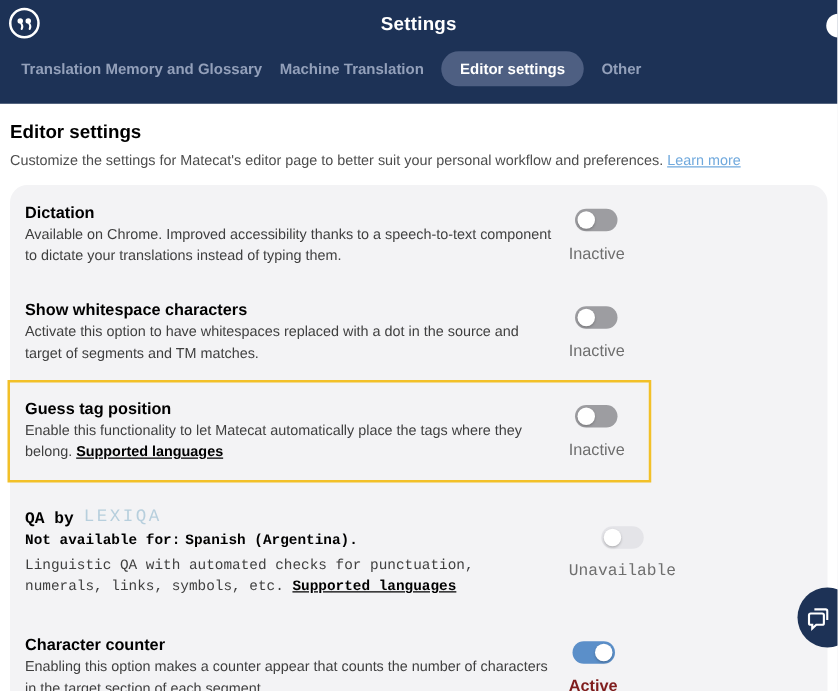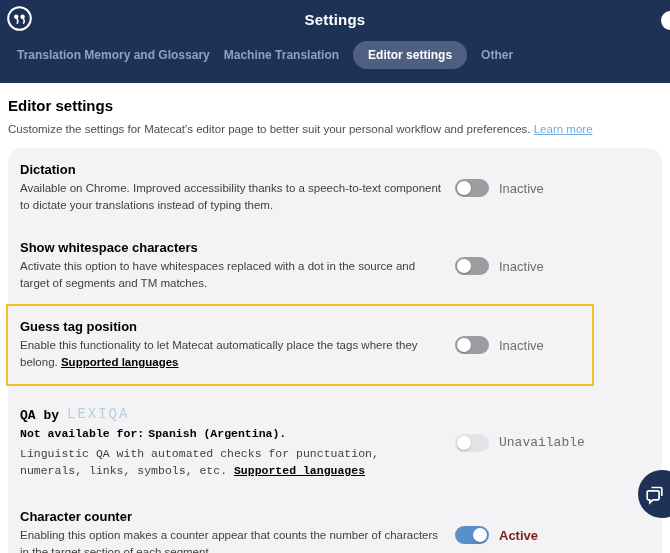--- a/index.html
+++ b/index.html
@@ -65,35 +65,35 @@
   .inline-link {
     color: #000; font-weight: bold; text-decoration: underline; cursor: pointer;
   }
   .mb-lg { margin-bottom: 26px; }
   .mb-sm { margin-bottom: 12px; }
   .mb-xl { margin-bottom: 30px; font-family: Liberation Mono, monospace; }
 
   .highlight-box {
     border: 2px solid #f2c028;
     margin: 0 0 20px -14px;
-    width: 588px;
+    width: 515px;
     padding: 13px 0 13px 12px;
     background: transparent;
   }
   .highlight-box .row { margin-bottom: 0; }
 
   .note-line { font-size: 11.5px; font-weight: bold; color: #000; margin: 2px 0 3px 0; line-height: 16px; }
   .note-value { margin-left: 4px; }
   .lexiqa-logo {
     color: #b7cfdd; font-size: 14px; font-weight: normal;
     letter-spacing: 2px; margin-left: 8px; vertical-align: 1px;
   }
 
   
-  .toggle-area { display: flex; align-items: center; gap: 10px; margin-left: 8px; }
+  .toggle-area { display: flex; align-items: center; gap: 10px; margin-left: 8px; flex-direction: column; }
   .switch {
     width: 34px; height: 18px; border-radius: 9px;
     position: relative; cursor: pointer; flex: 0 0 auto;
   }
   .switch.off { background: #9d9da1; }
   .switch.disabled { background: #e4e4e8; }
   .switch.on { background: #5b8fc9; }
   .knob {
     position: absolute; top: 2px;
     width: 14px; height: 14px; border-radius: 50%;

